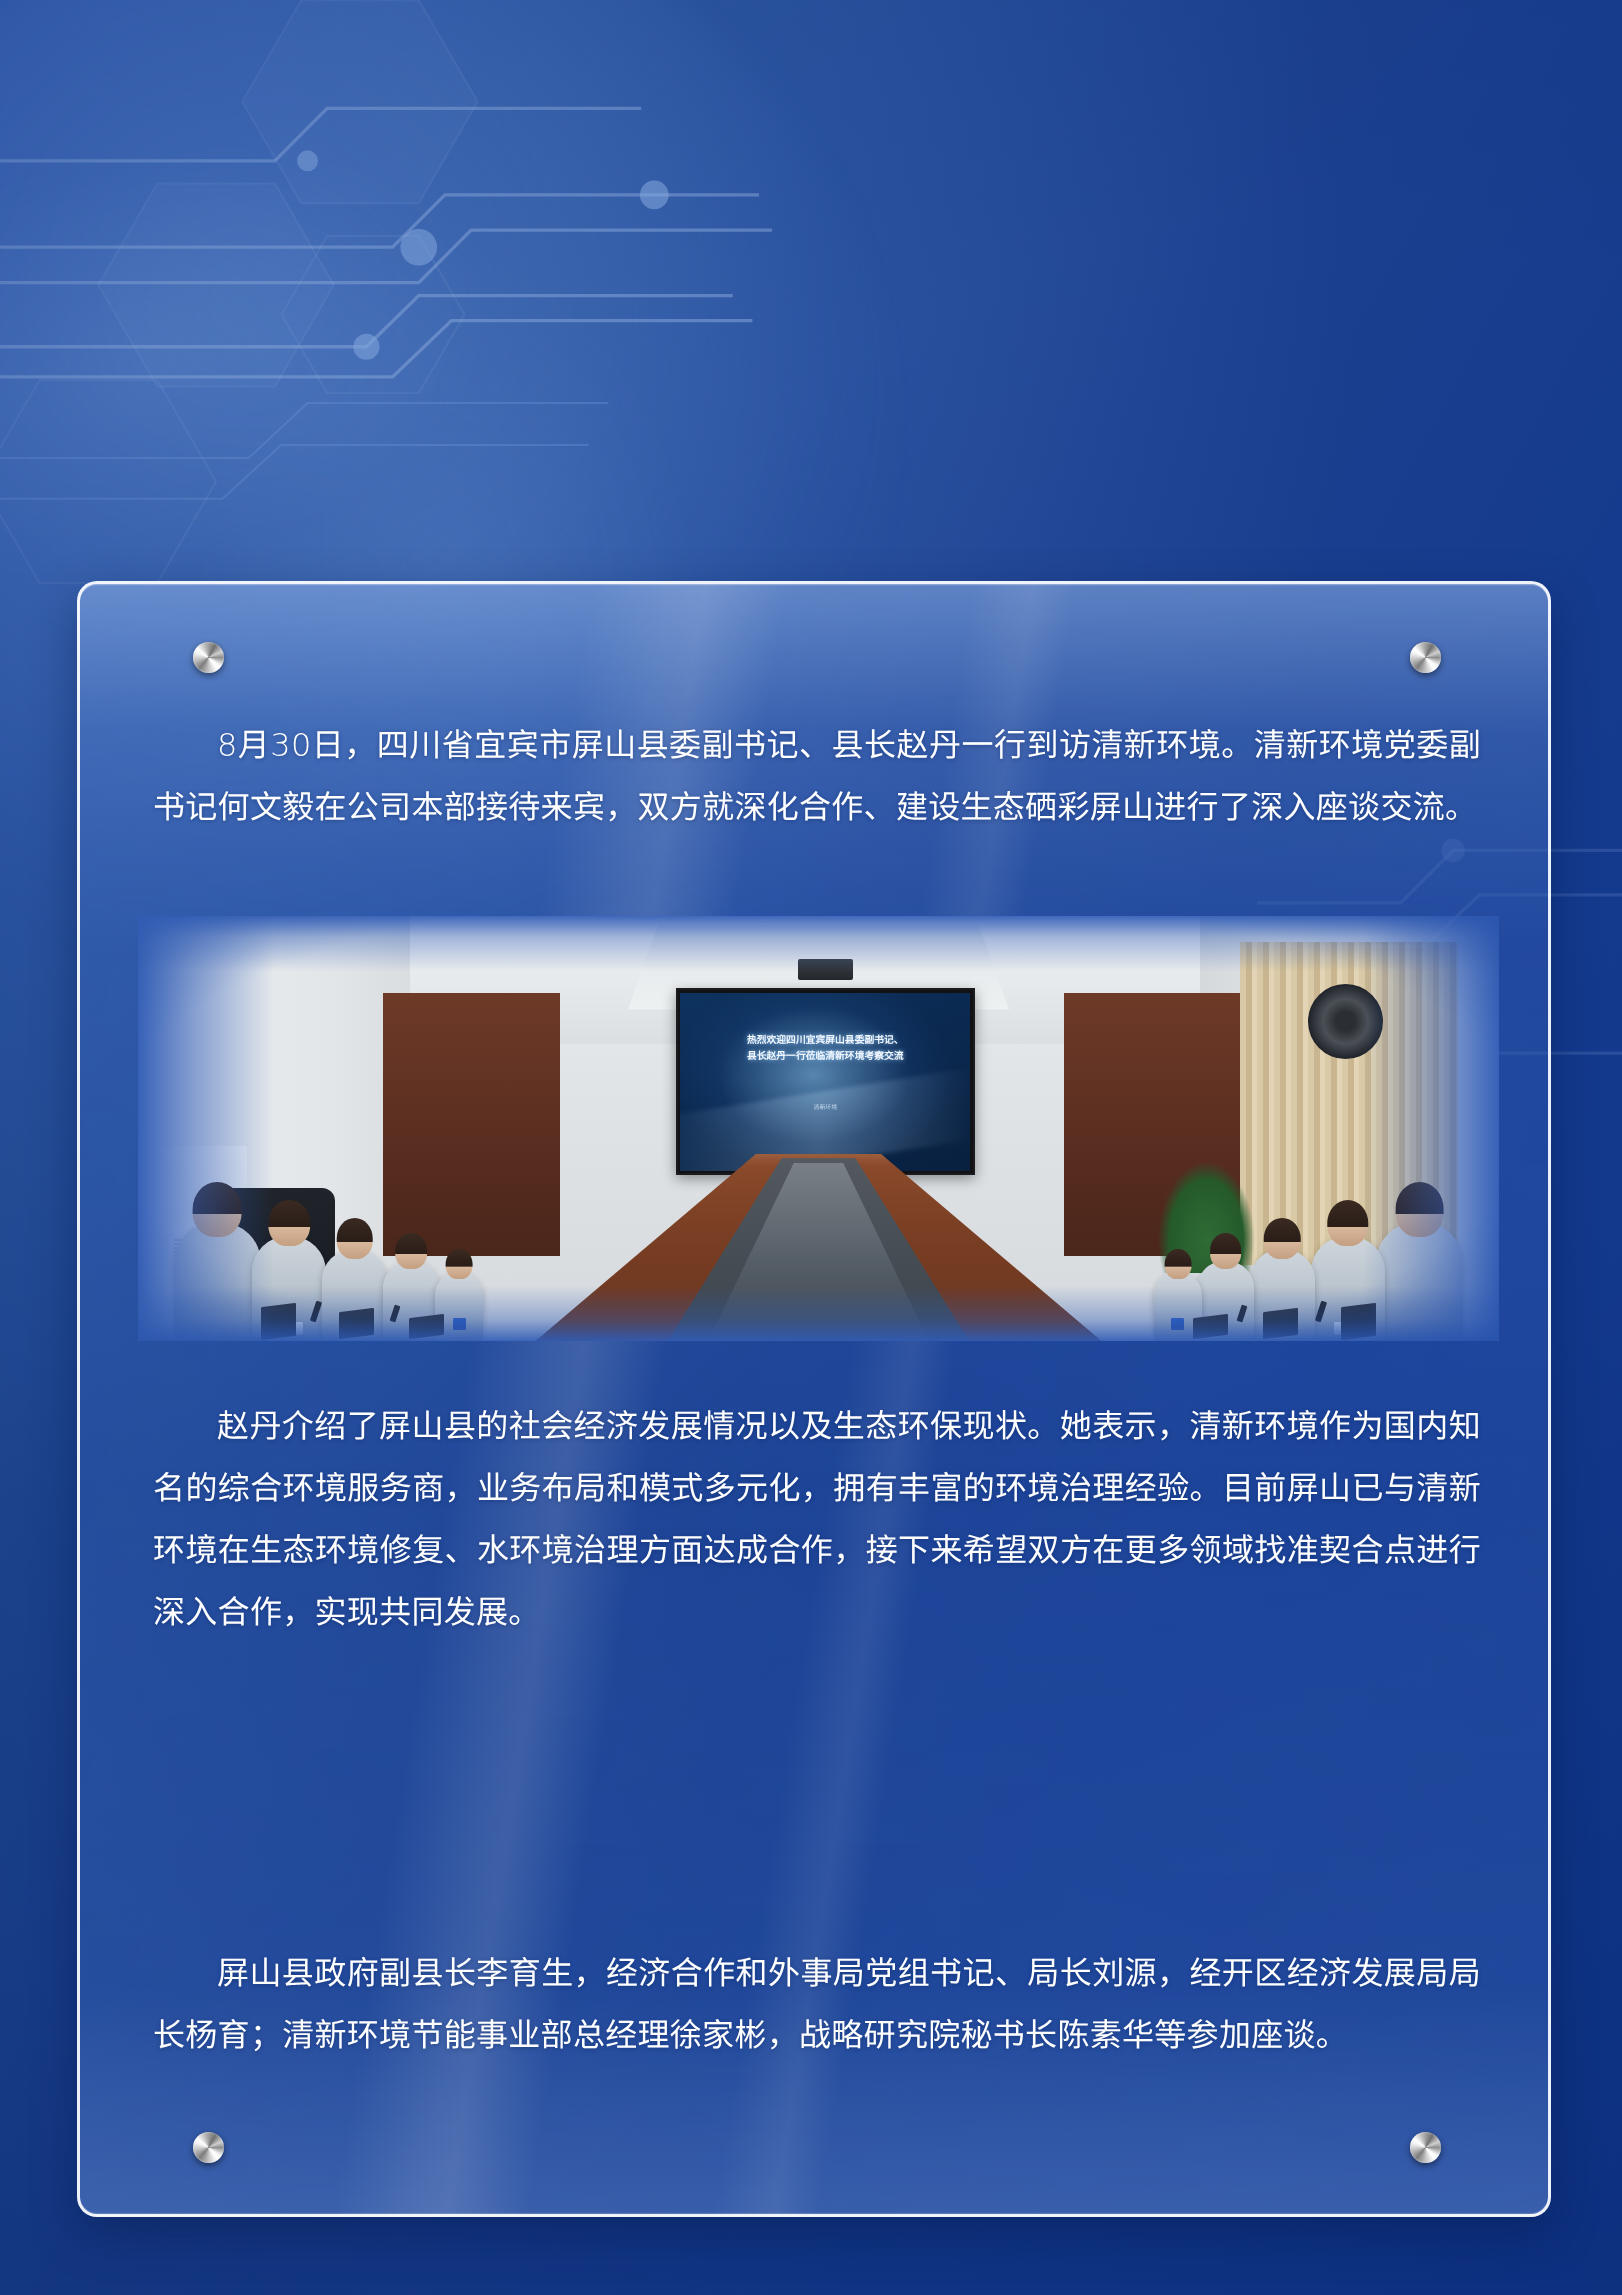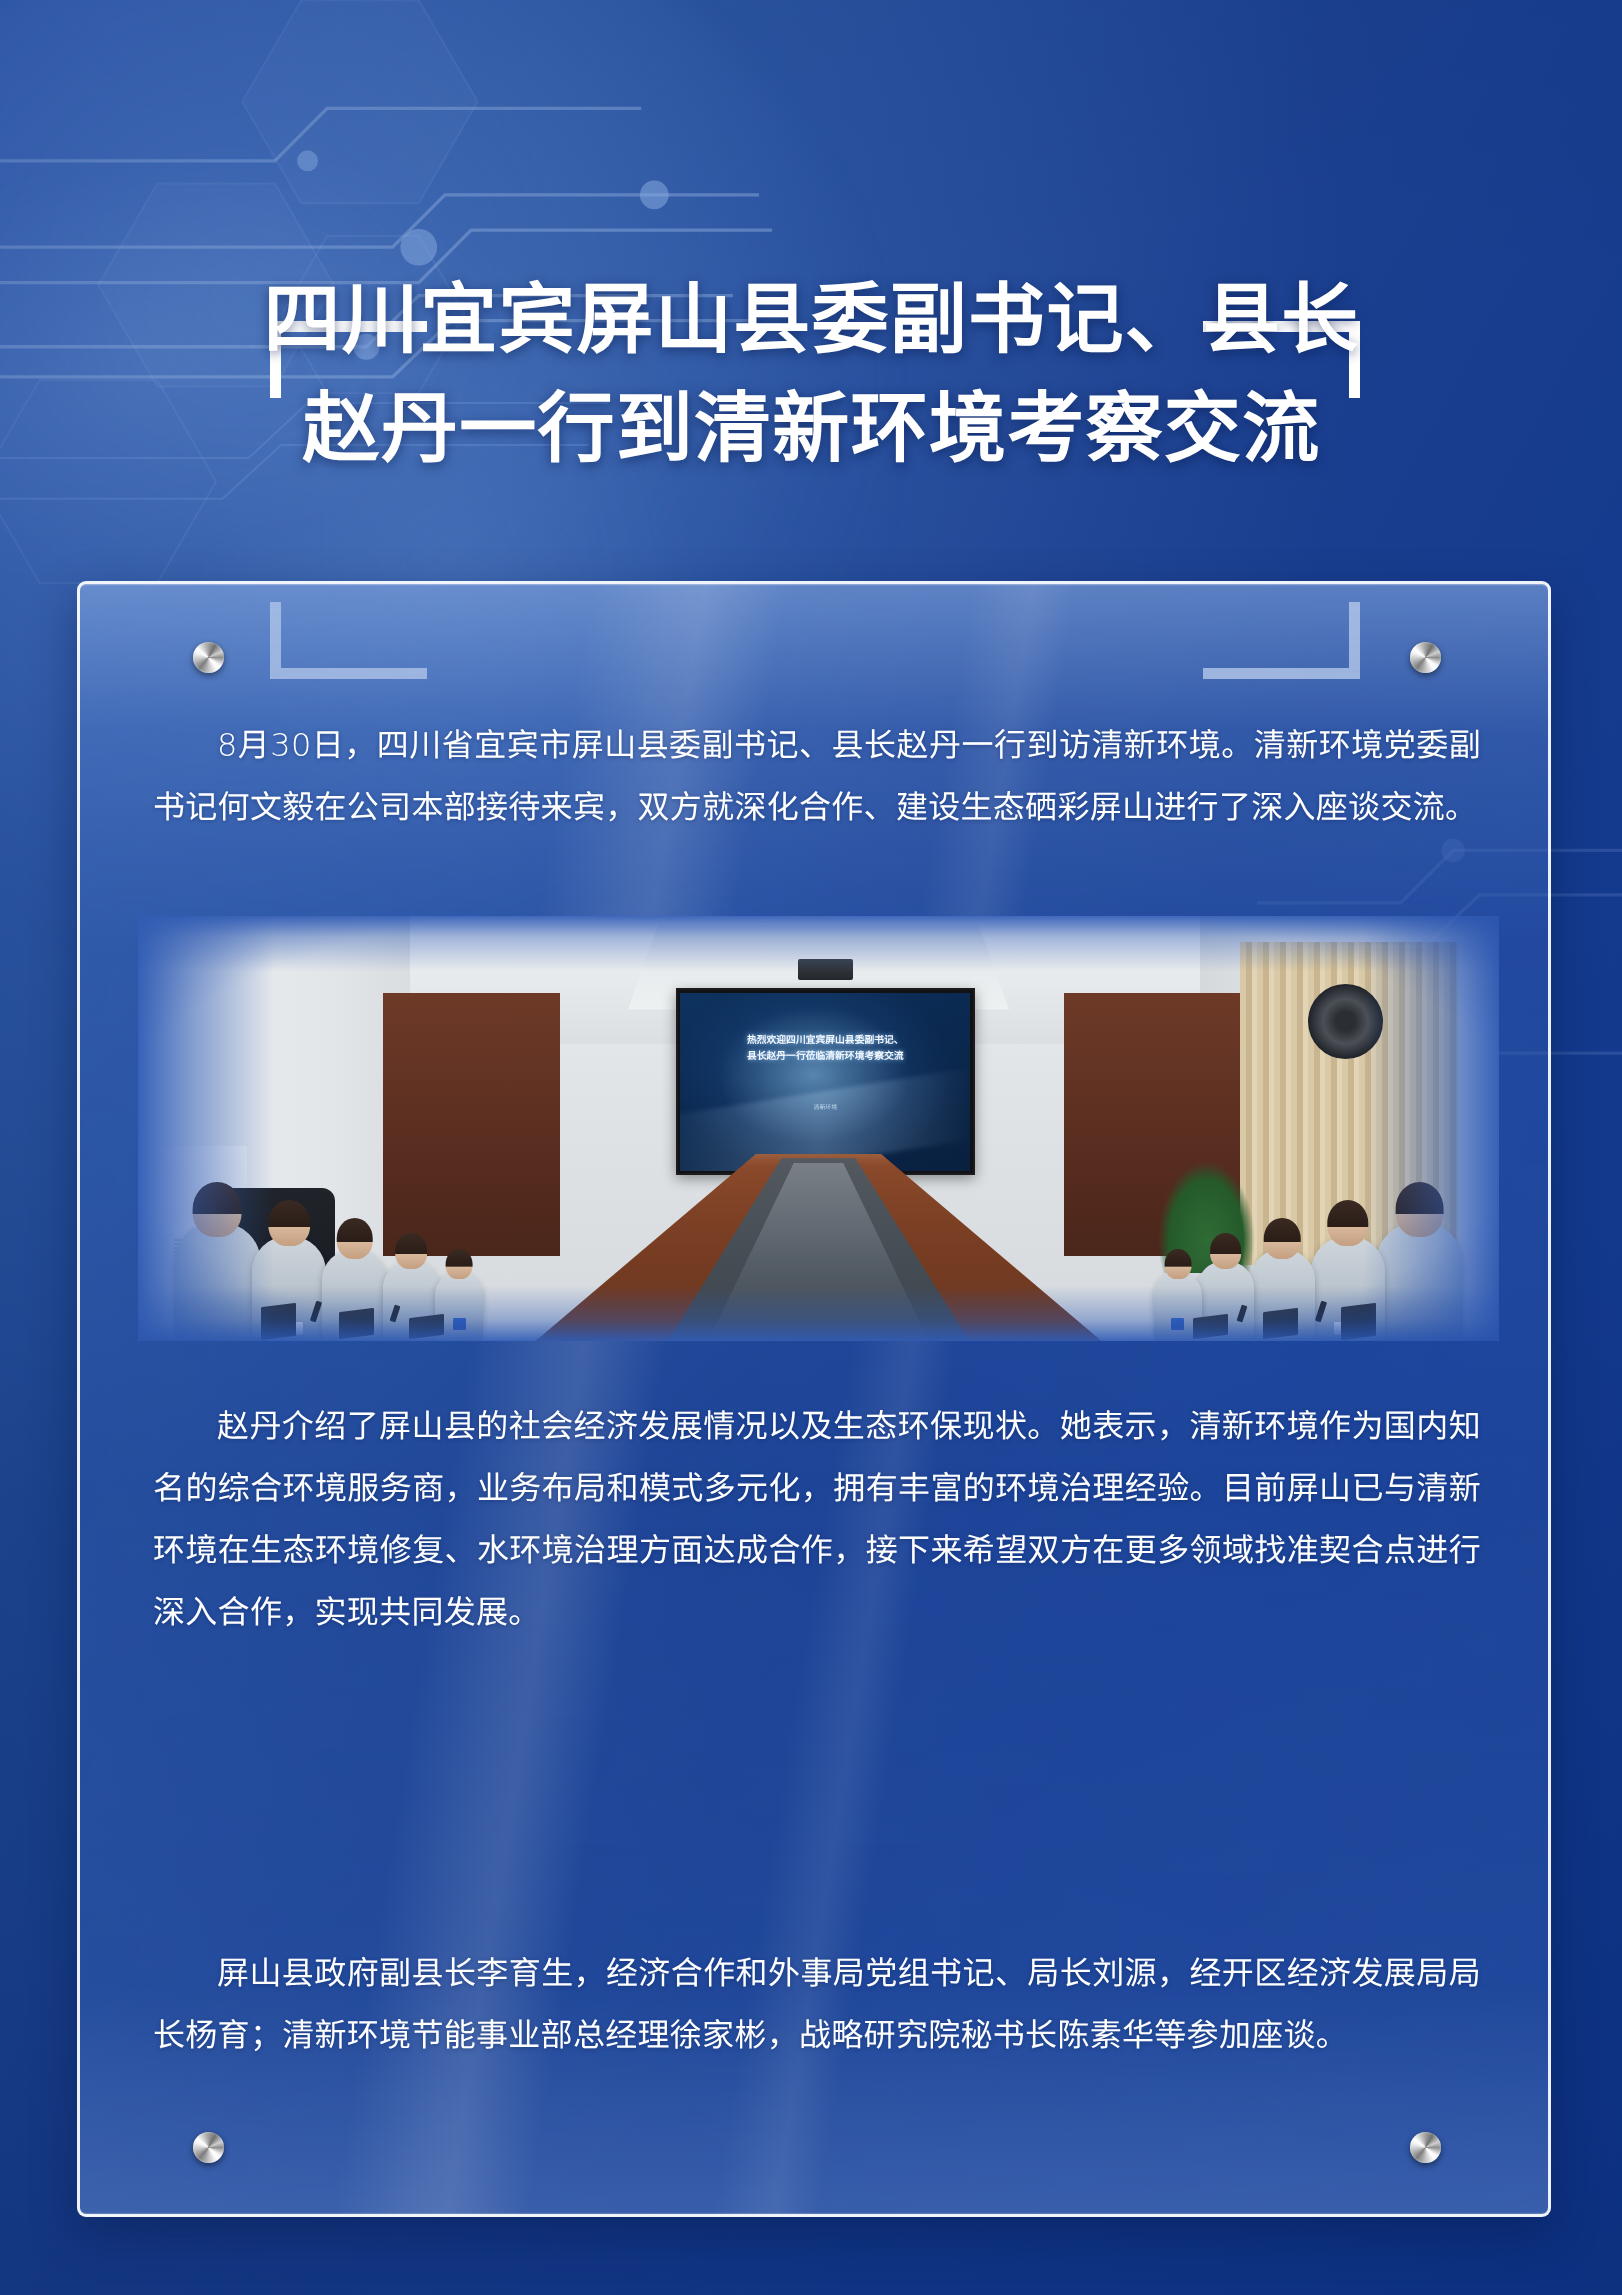--- a/index.html
+++ b/index.html
@@ -86,21 +86,21 @@
   }
   .title .line{ display:block; }
   .title .line1{ padding-top:113px; }
 
   
   .card{
     position:absolute;
     left:77px; top:581px;
     width:1474px; height:1636px;
     border:3.3px solid rgba(255,255,255,.92);
-    border-radius:9px;
+    border-radius:20px;
     background:
       linear-gradient(180deg, rgba(134,168,224,.60) 0%, rgba(84,124,198,.40) 9%,
                       rgba(52,94,180,.30) 22%, rgba(42,84,172,.26) 55%,
                       rgba(52,96,182,.32) 86%, rgba(96,134,206,.48) 100%),
       linear-gradient(100deg, rgba(60,106,190,.30) 0%, rgba(32,74,162,.22) 48%, rgba(44,88,176,.28) 100%);
     box-shadow:
       0 17px 46px rgba(5,26,76,.46),
       inset 0 1.3px 0 rgba(255,255,255,.30),
       inset 0 -1.3px 0 rgba(255,255,255,.16);
     overflow:hidden;
@@ -305,35 +305,20 @@
       <path d="M560 430 L330 430 L250 512 L0 512"></path>
     </g>
     <g fill="rgba(170,202,246,0.34)">
       <circle cx="300" cy="120" r="18"></circle>
       <circle cx="250" cy="512" r="22"></circle>
     </g>
   </svg>
 
   <div class="bg-vignette"></div>
 
-  <div class="title-zone">
-    <div class="bracket br-tl-h"></div>
-    <div class="bracket br-tl-v"></div>
-    <div class="bracket br-tr-h"></div>
-    <div class="bracket br-tr-v"></div>
-    <div class="bracket br-bl-h"></div>
-    <div class="bracket br-bl-v"></div>
-    <div class="bracket br-br-h"></div>
-    <div class="bracket br-br-v"></div>
-
-    <h1 class="title">
-      <span class="line line1">四川宜宾屏山县委副书记、县长</span>
-      <span class="line line2">赵丹一行到清新环境考察交流</span>
-    </h1>
-  </div>
 
   <div class="card">
     <div class="card-sheen"></div>
     <div class="card-sheen b"></div>
 
     <div class="screw scr-tl"></div>
     <div class="screw scr-tr"></div>
     <div class="screw scr-bl"></div>
     <div class="screw scr-br"></div>
 

